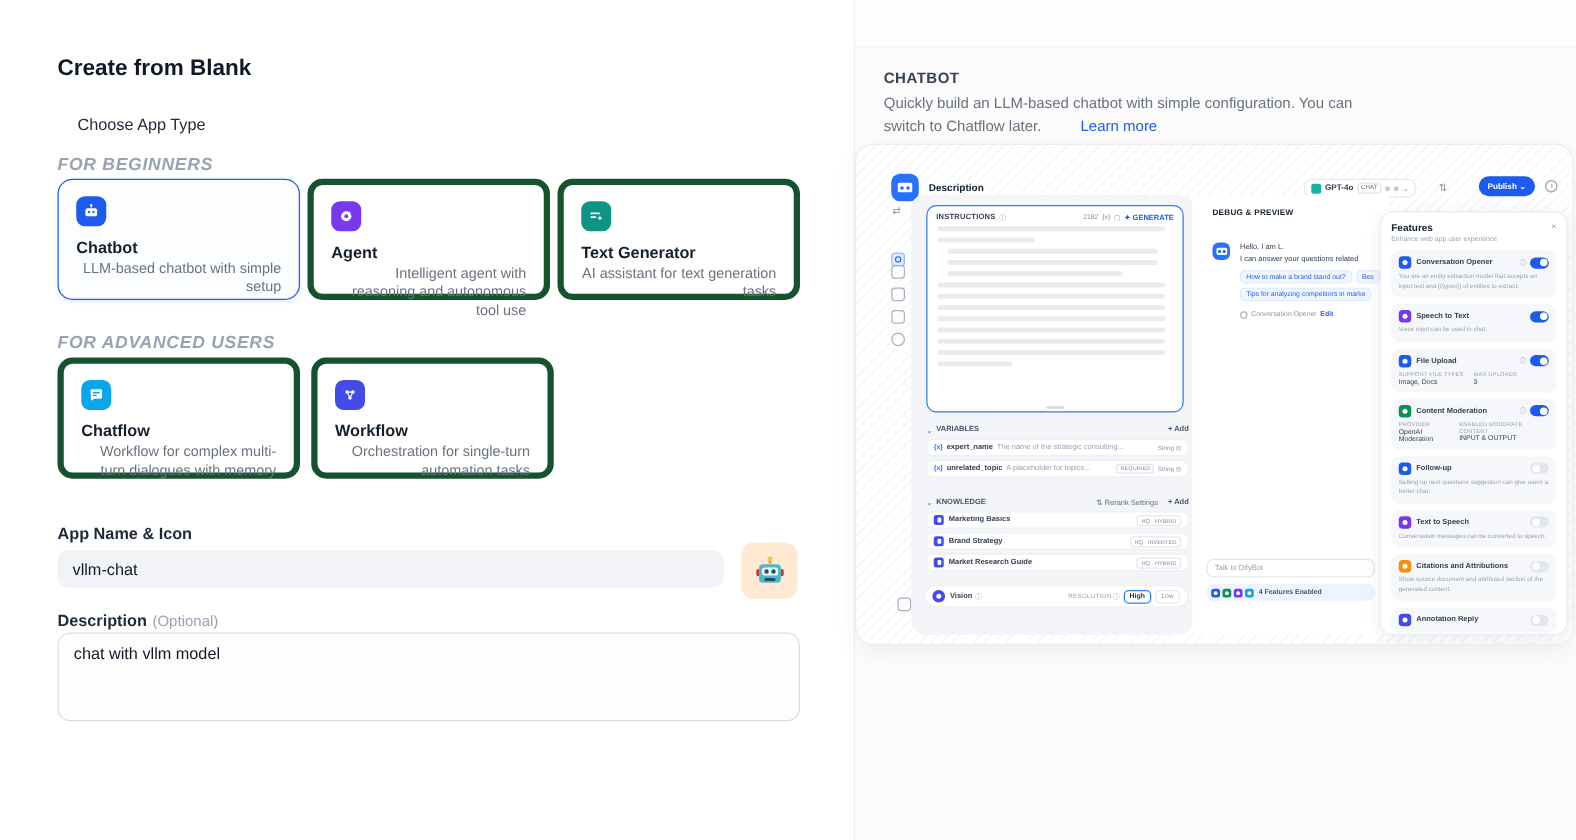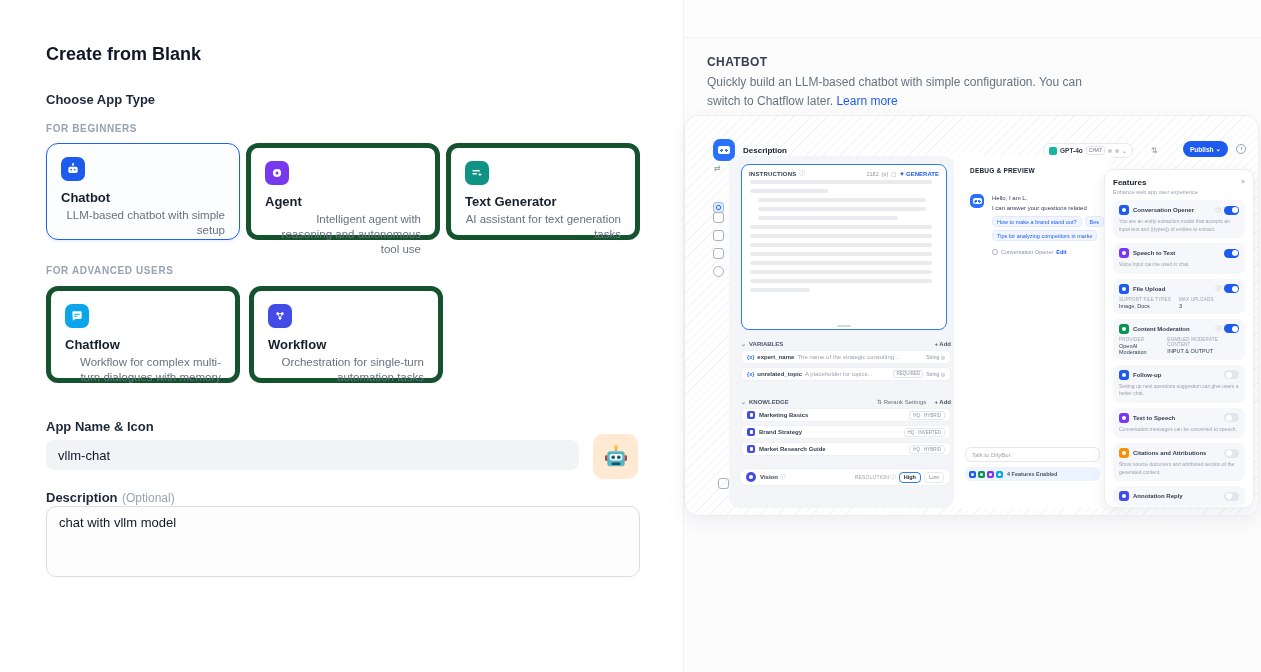--- a/index.html
+++ b/index.html
@@ -3,22 +3,22 @@
 <meta charset="utf-8">
 <style>
   * { margin:0; padding:0; box-sizing:border-box; }
   html,body { width:1261px; height:672px; }
   body { font-family:"Liberation Sans",sans-serif; background:#fff; position:relative; overflow:hidden; color:#101828; }
 
   
   .left-pane { position:absolute; left:0; top:0; width:683px; height:672px; background:#fff; }
   .lp { position:absolute; left:46px; width:594px; }
   .page-title { top:44px; font-size:18px; font-weight:700; color:#101828; }
-  .sec-label { font-size:13px; font-weight:700; color:#1d2939; }
-  .tier-label { font-size:10px; font-weight:600; letter-spacing:.6px; color:#98a2b3; }
+  .sec-label { font-size:13px; font-weight:400; color:#1d2939;margin-left:16px; }
+  .tier-label { font-size:14px; font-weight:600; letter-spacing:.6px; color:#98a2b3;font-style:italic; }
 
   .card { position:absolute; top:0; width:194px; height:97px; background:#fff; border:5px solid #14532d; border-radius:12px; padding:13px 14px; cursor:pointer; }
   .card.selected { border:1.5px solid #2160ec; background:#fcfdff; box-shadow:0 1px 3px rgba(21,94,239,.12); }
   .card-icon { width:24px; height:24px; border-radius:7px; display:flex; align-items:center; justify-content:center; margin-bottom:9px; }
   .card-title { font-size:13px; font-weight:700; color:#15202e; margin-bottom:3px; }
   .card-desc { font-size:11.5px; color:#68727f; line-height:1.32;text-align:right; }
 
   .field-label { font-size:13px; font-weight:700; color:#1d2939; }
   .opt { font-size:12px; font-weight:400; color:#98a2b3; }
   .name-input { position:absolute; left:0; top:0; width:533px; height:30px; background:#f1f3f6; border:none; border-radius:8px; padding:0 12px; font-size:13px; color:#101828; font-family:"Liberation Sans",sans-serif; }
@@ -29,21 +29,21 @@
   .btn { position:absolute; top:0; height:30px; border-radius:8px; font-size:13px; font-weight:700; display:flex; align-items:center; justify-content:center; cursor:pointer; font-family:"Liberation Sans",sans-serif; }
   .btn-cancel { left:433px; width:57px; background:#fff; border:1px solid #d0d5dd; color:#354052; }
   .btn-create { left:503px; width:91px; background:#1d5bec; border:1px solid #1d5bec; color:#fff; gap:4px; }
   .kbd { width:14px; height:14px; border-radius:4px; background:rgba(255,255,255,.22); font-size:9px; font-weight:400; display:flex; align-items:center; justify-content:center; }
 
   
   .right-pane { position:absolute; left:683px; top:0; width:578px; height:672px; background:#fcfcfd; border-left:1px solid #f0f1f3; }
   .rp-topstrip { position:absolute; left:0; top:0; width:578px; height:38px; background:#fdfdfe; border-bottom:1px solid #f1f2f4; }
   .rp-heading { position:absolute; left:23px; top:55px; font-size:12px; font-weight:700; letter-spacing:.4px; color:#354052; }
   .rp-desc { position:absolute; left:23px; top:73px; width:408px; font-size:12px; color:#68727f; line-height:1.55; }
-  .learn-more { color:#1d5bec; font-weight:500; cursor:pointer; }
+  .learn-more { color:#1d5bec; font-weight:500; cursor:pointer;margin-left:28px; }
 
   
   .preview { position:absolute; left:0; top:115px; width:575px; height:401px; background:repeating-linear-gradient(135deg,#ffffff 0 5px,#f4f5f7 5px 6px); border:1px solid #ebedf0; border-radius:14px; box-shadow:0 6px 20px rgba(16,24,40,.06); overflow:hidden; }
   .pv { position:absolute; }
   .pv-topbar-title { font-size:8px; font-weight:700; color:#15202e; }
   .pv-appicon { width:22px; height:22px; background:#2970ff; border-radius:7px; display:flex; align-items:center; justify-content:center; }
   .bot-face { width:12px; height:8px; border-radius:2px; background-color:#fff; background-image:radial-gradient(circle at 30% 55%,#2970ff 1.2px,transparent 1.4px),radial-gradient(circle at 70% 55%,#2970ff 1.2px,transparent 1.4px); }
   .bot-face.sm { width:9px; height:6px; }
   .model-chip { display:flex; align-items:center; gap:3px; background:#fff; border:1px solid #e6e9ee; border-radius:7px; height:15px; padding:0 5px; }
   .model-ic { width:8px; height:8px; border-radius:2px; background:#17b3a3; }

